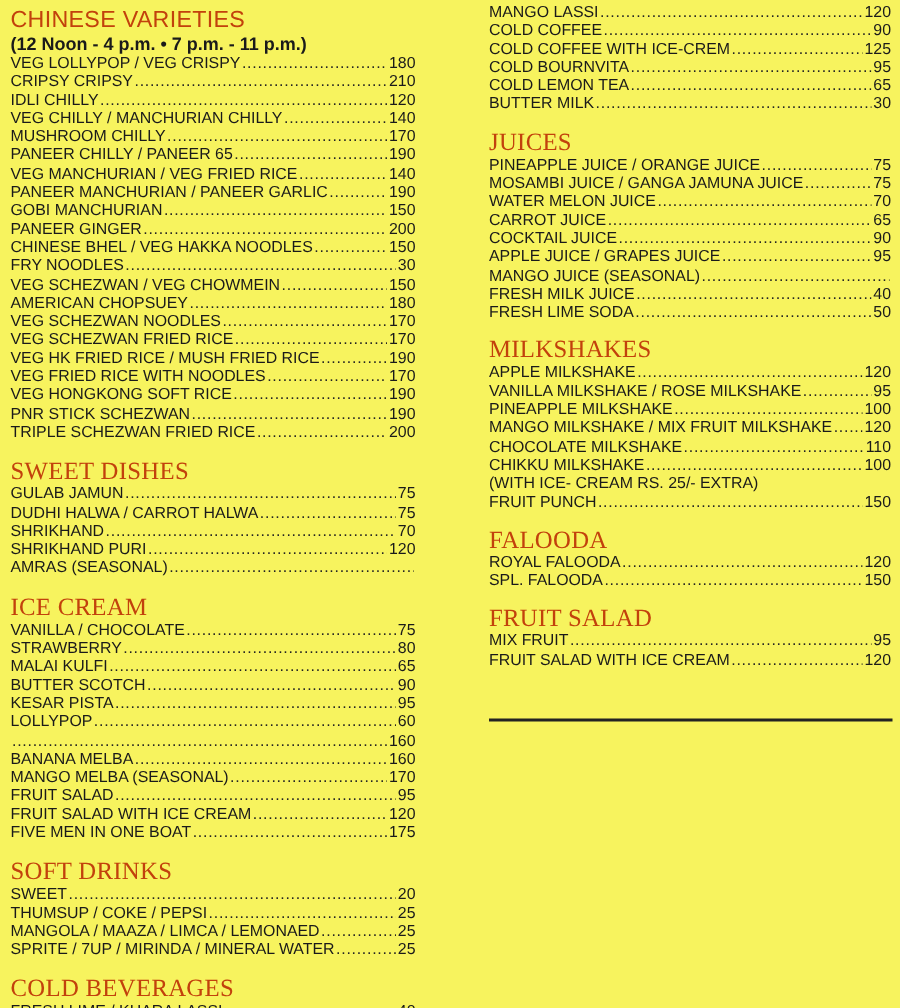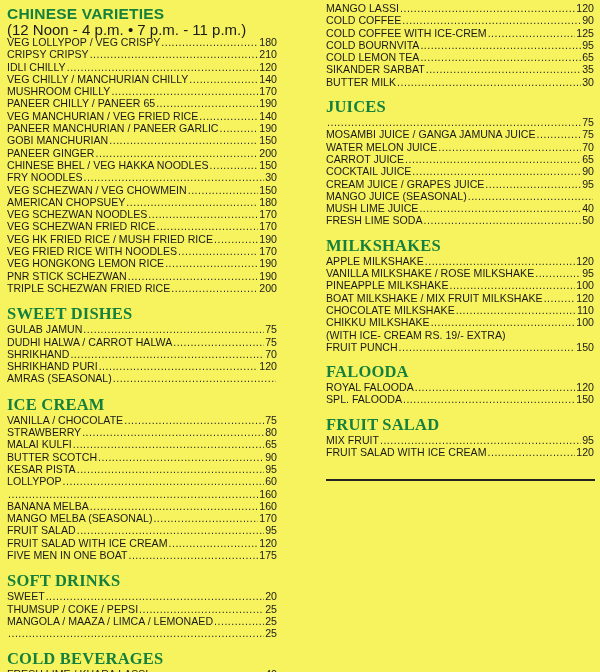--- a/index.html
+++ b/index.html
@@ -9,31 +9,31 @@
       color: #1a1a1a;
       font-family: "Liberation Sans", sans-serif;
       position: relative;
     }
     .col { position: absolute; top: 0; }
     .col-left { left: 7px; width: 270px; }
     .col-right { left: 326px; width: 268px; }
     .section { margin-bottom: 11px; }
     .section-title {
       font-family: "Liberation Serif", serif;
-      font-weight: bold;
+      font-weight: normal;
       font-size: 16.5px;
       line-height: 18px;
       letter-spacing: 0.2px;
       margin: 0;
-      color: #15803d;
+      color: #c2410c;
     }
     .col-left .section:first-child .section-title { margin-top: 5px; font-family: "Liberation Sans", sans-serif; font-size: 15.5px; }
     .timing {
-      font-weight: normal;
-      font-size: 15px;
+      font-weight: bold;
+      font-size: 12px;
       line-height: 13px;
     }
     .item {
       display: flex;
       align-items: baseline;
       font-size: 10.6px;
       line-height: 12.3px;
       white-space: nowrap;
     }
     .item .name { flex: 0 0 auto; }
@@ -154,21 +154,21 @@
           <span class="name">VEG HK FRIED RICE / MUSH FRIED RICE</span>
           <span class="dots"></span>
           <span class="price">190</span>
         </div>
         <div class="item">
           <span class="name">VEG FRIED RICE WITH NOODLES</span>
           <span class="dots"></span>
           <span class="price">170</span>
         </div>
         <div class="item">
-          <span class="name">VEG HONGKONG LEMON RICE</span>
+          <span class="name">VEG HONGKONG SOFT RICE</span>
           <span class="dots"></span>
           <span class="price">190</span>
         </div>
         <div class="item">
           <span class="name">PNR STICK SCHEZWAN</span>
           <span class="dots"></span>
           <span class="price">190</span>
         </div>
         <div class="item">
           <span class="name">TRIPLE SCHEZWAN FRIED RICE</span>
@@ -283,20 +283,21 @@
           <span class="name">THUMSUP / COKE / PEPSI</span>
           <span class="dots"></span>
           <span class="price">25</span>
         </div>
         <div class="item">
           <span class="name">MANGOLA / MAAZA / LIMCA / LEMONAED</span>
           <span class="dots"></span>
           <span class="price">25</span>
         </div>
         <div class="item">
+          <span class="name">SPRITE / 7UP / MIRINDA / MINERAL WATER</span>
           <span class="dots"></span>
           <span class="price">25</span>
         </div>
       </div>
   </div>
   <div class="section">
     <h2 class="section-title">COLD BEVERAGES</h2>
     <div class="items">
         <div class="item">
           <span class="name">FRESH LIME / KHARA LASSI</span>
@@ -329,35 +330,31 @@
           <span class="name">COLD BOURNVITA</span>
           <span class="dots"></span>
           <span class="price">95</span>
         </div>
         <div class="item">
           <span class="name">COLD LEMON TEA</span>
           <span class="dots"></span>
           <span class="price">65</span>
         </div>
         <div class="item">
-          <span class="name">SIKANDER SARBAT</span>
-          <span class="dots"></span>
-          <span class="price">35</span>
-        </div>
-        <div class="item">
           <span class="name">BUTTER MILK</span>
           <span class="dots"></span>
           <span class="price">30</span>
         </div>
       </div>
   </div>
   <div class="section">
     <h2 class="section-title">JUICES</h2>
     <div class="items">
         <div class="item">
+          <span class="name">PINEAPPLE JUICE / ORANGE JUICE</span>
           <span class="dots"></span>
           <span class="price">75</span>
         </div>
         <div class="item">
           <span class="name">MOSAMBI JUICE / GANGA JAMUNA JUICE</span>
           <span class="dots"></span>
           <span class="price">75</span>
         </div>
         <div class="item">
           <span class="name">WATER MELON JUICE</span>
@@ -368,31 +365,31 @@
           <span class="name">CARROT JUICE</span>
           <span class="dots"></span>
           <span class="price">65</span>
         </div>
         <div class="item">
           <span class="name">COCKTAIL JUICE</span>
           <span class="dots"></span>
           <span class="price">90</span>
         </div>
         <div class="item">
-          <span class="name">CREAM JUICE / GRAPES JUICE</span>
+          <span class="name">APPLE JUICE / GRAPES JUICE</span>
           <span class="dots"></span>
           <span class="price">95</span>
         </div>
         <div class="item">
           <span class="name">MANGO JUICE (SEASONAL)</span>
           <span class="dots"></span>
           <span class="price"></span>
         </div>
         <div class="item">
-          <span class="name">MUSH LIME JUICE</span>
+          <span class="name">FRESH MILK JUICE</span>
           <span class="dots"></span>
           <span class="price">40</span>
         </div>
         <div class="item">
           <span class="name">FRESH LIME SODA</span>
           <span class="dots"></span>
           <span class="price">50</span>
         </div>
       </div>
   </div>
@@ -408,36 +405,36 @@
           <span class="name">VANILLA MILKSHAKE / ROSE MILKSHAKE</span>
           <span class="dots"></span>
           <span class="price">95</span>
         </div>
         <div class="item">
           <span class="name">PINEAPPLE MILKSHAKE</span>
           <span class="dots"></span>
           <span class="price">100</span>
         </div>
         <div class="item">
-          <span class="name">BOAT MILKSHAKE / MIX FRUIT MILKSHAKE</span>
+          <span class="name">MANGO MILKSHAKE / MIX FRUIT MILKSHAKE</span>
           <span class="dots"></span>
           <span class="price">120</span>
         </div>
         <div class="item">
           <span class="name">CHOCOLATE MILKSHAKE</span>
           <span class="dots"></span>
           <span class="price">110</span>
         </div>
         <div class="item">
           <span class="name">CHIKKU MILKSHAKE</span>
           <span class="dots"></span>
           <span class="price">100</span>
         </div>
       </div>
-    <div class="note">(WITH ICE- CREAM RS. 19/- EXTRA)</div>
+    <div class="note">(WITH ICE- CREAM RS. 25/- EXTRA)</div>
     <div class="items">
         <div class="item">
           <span class="name">FRUIT PUNCH</span>
           <span class="dots"></span>
           <span class="price">150</span>
         </div>
       </div>
   </div>
   <div class="section">
     <h2 class="section-title">FALOODA</h2>

